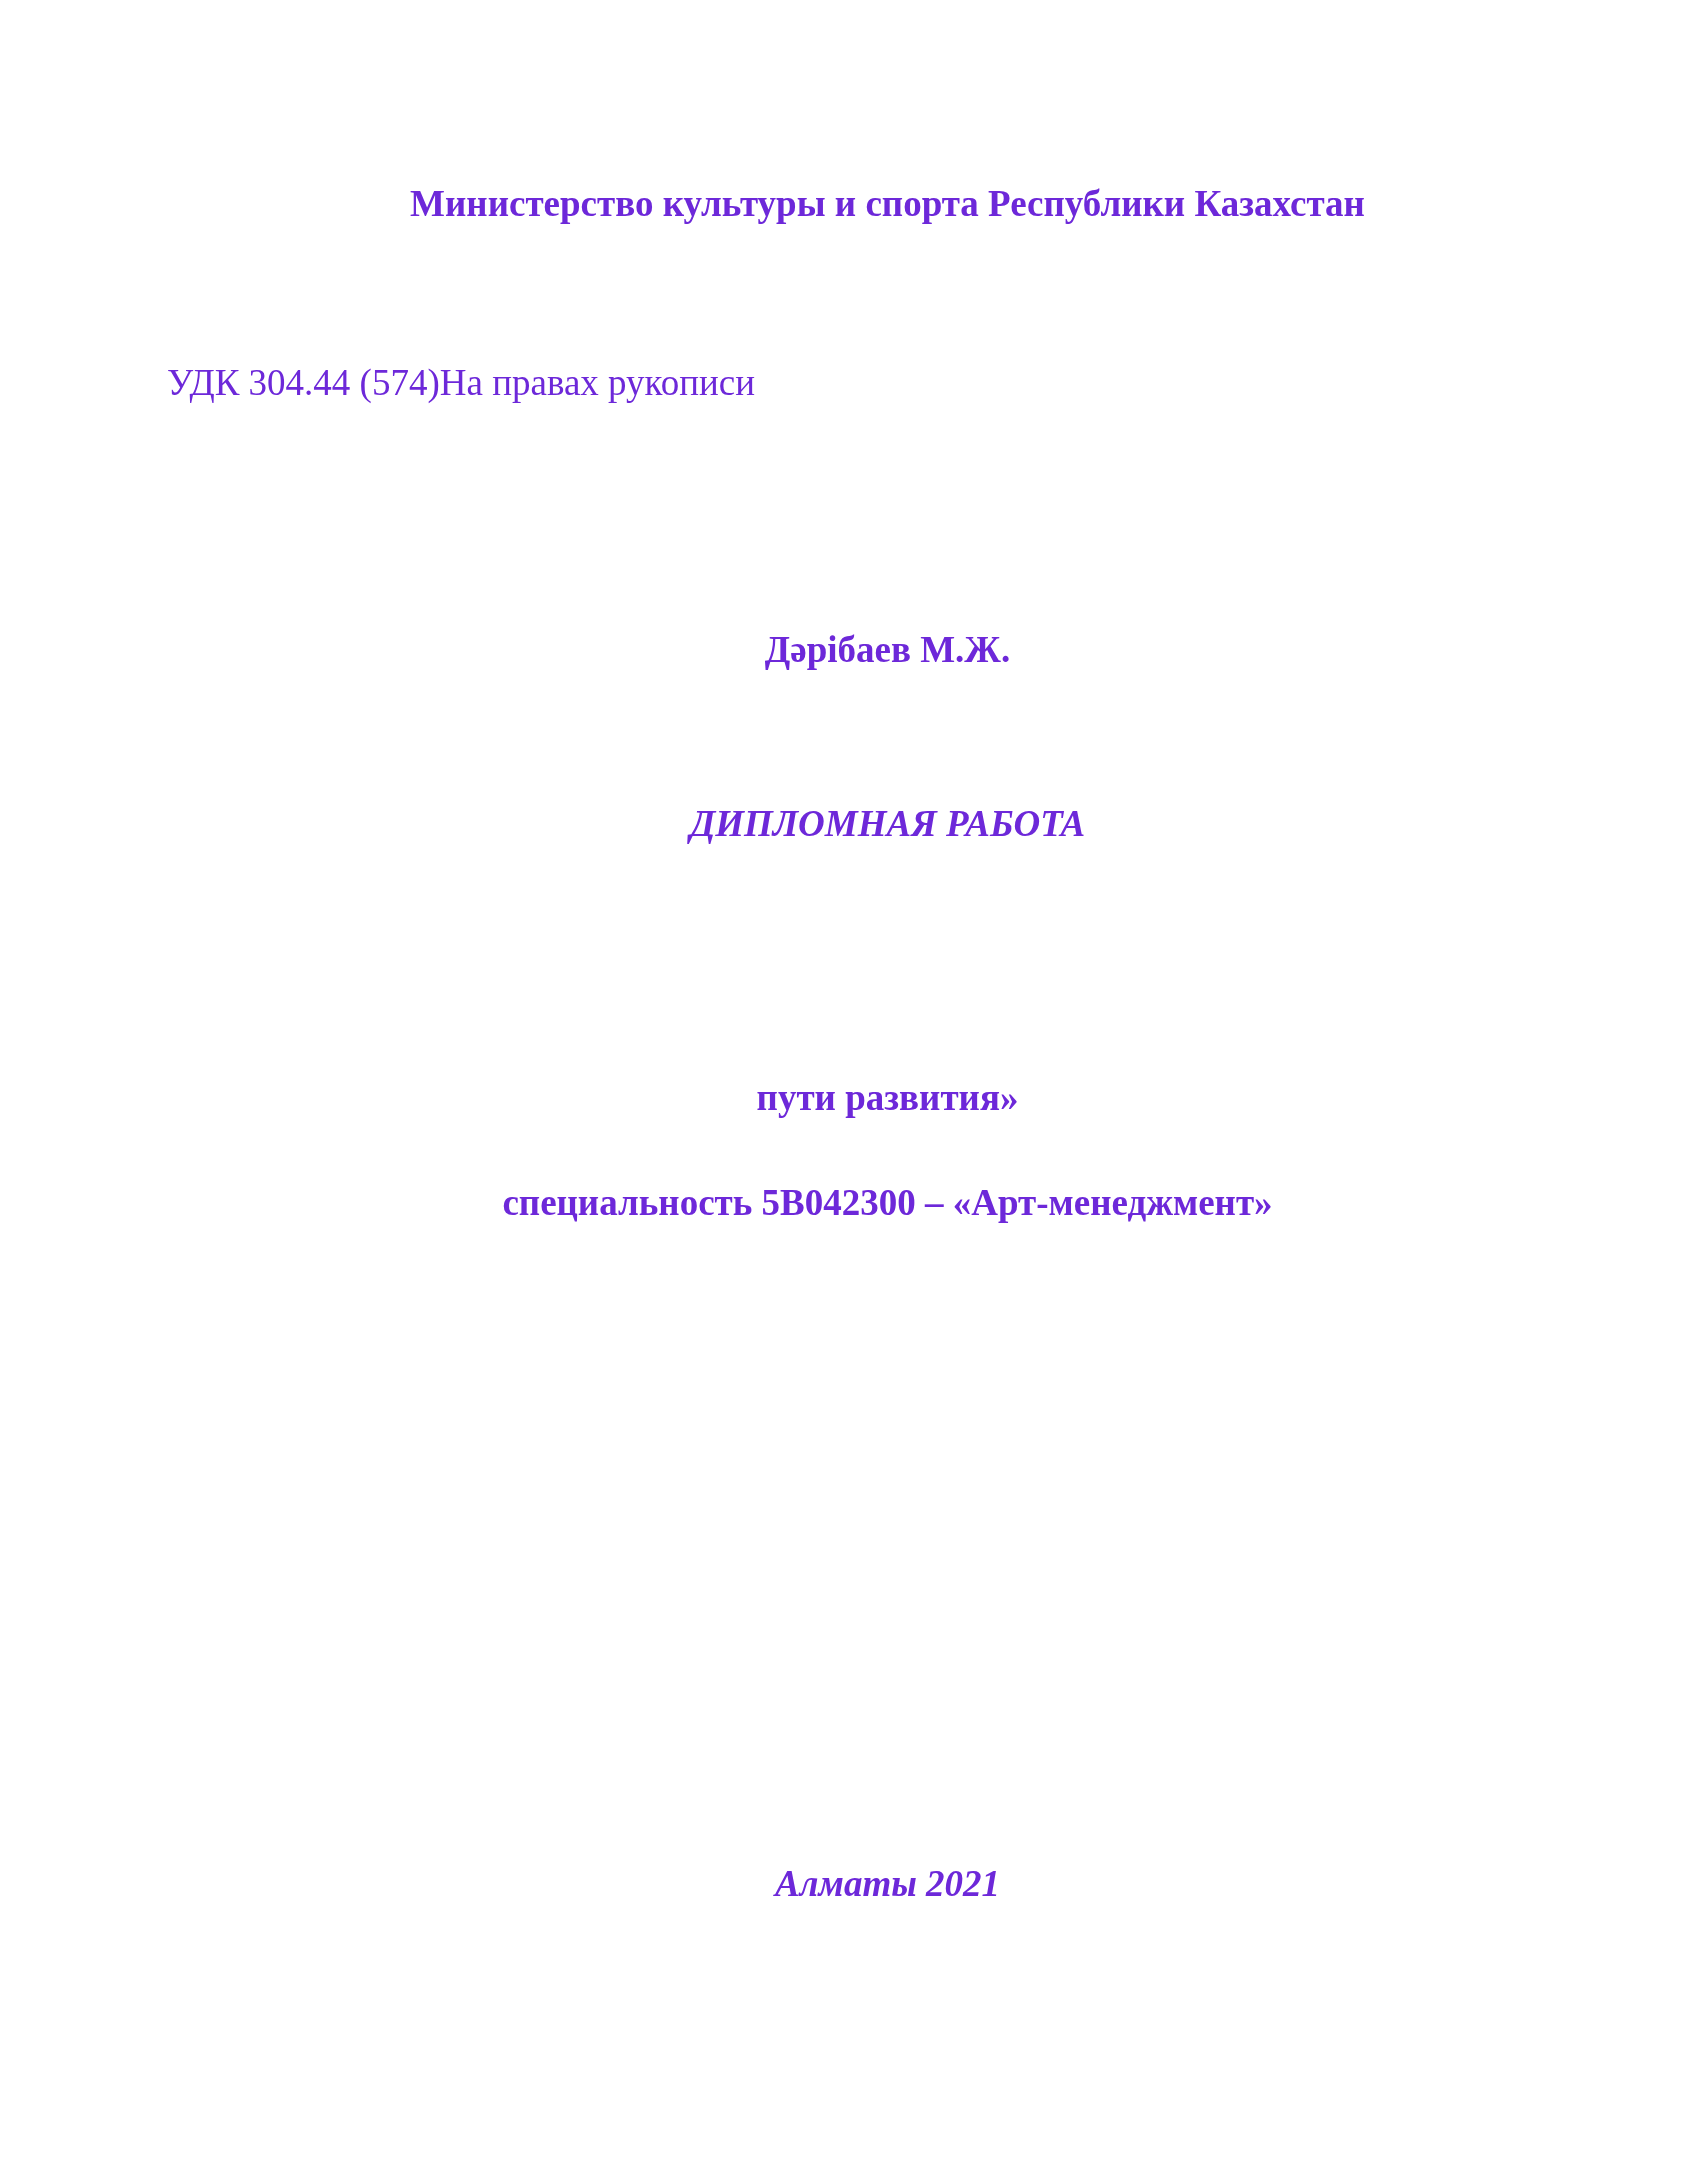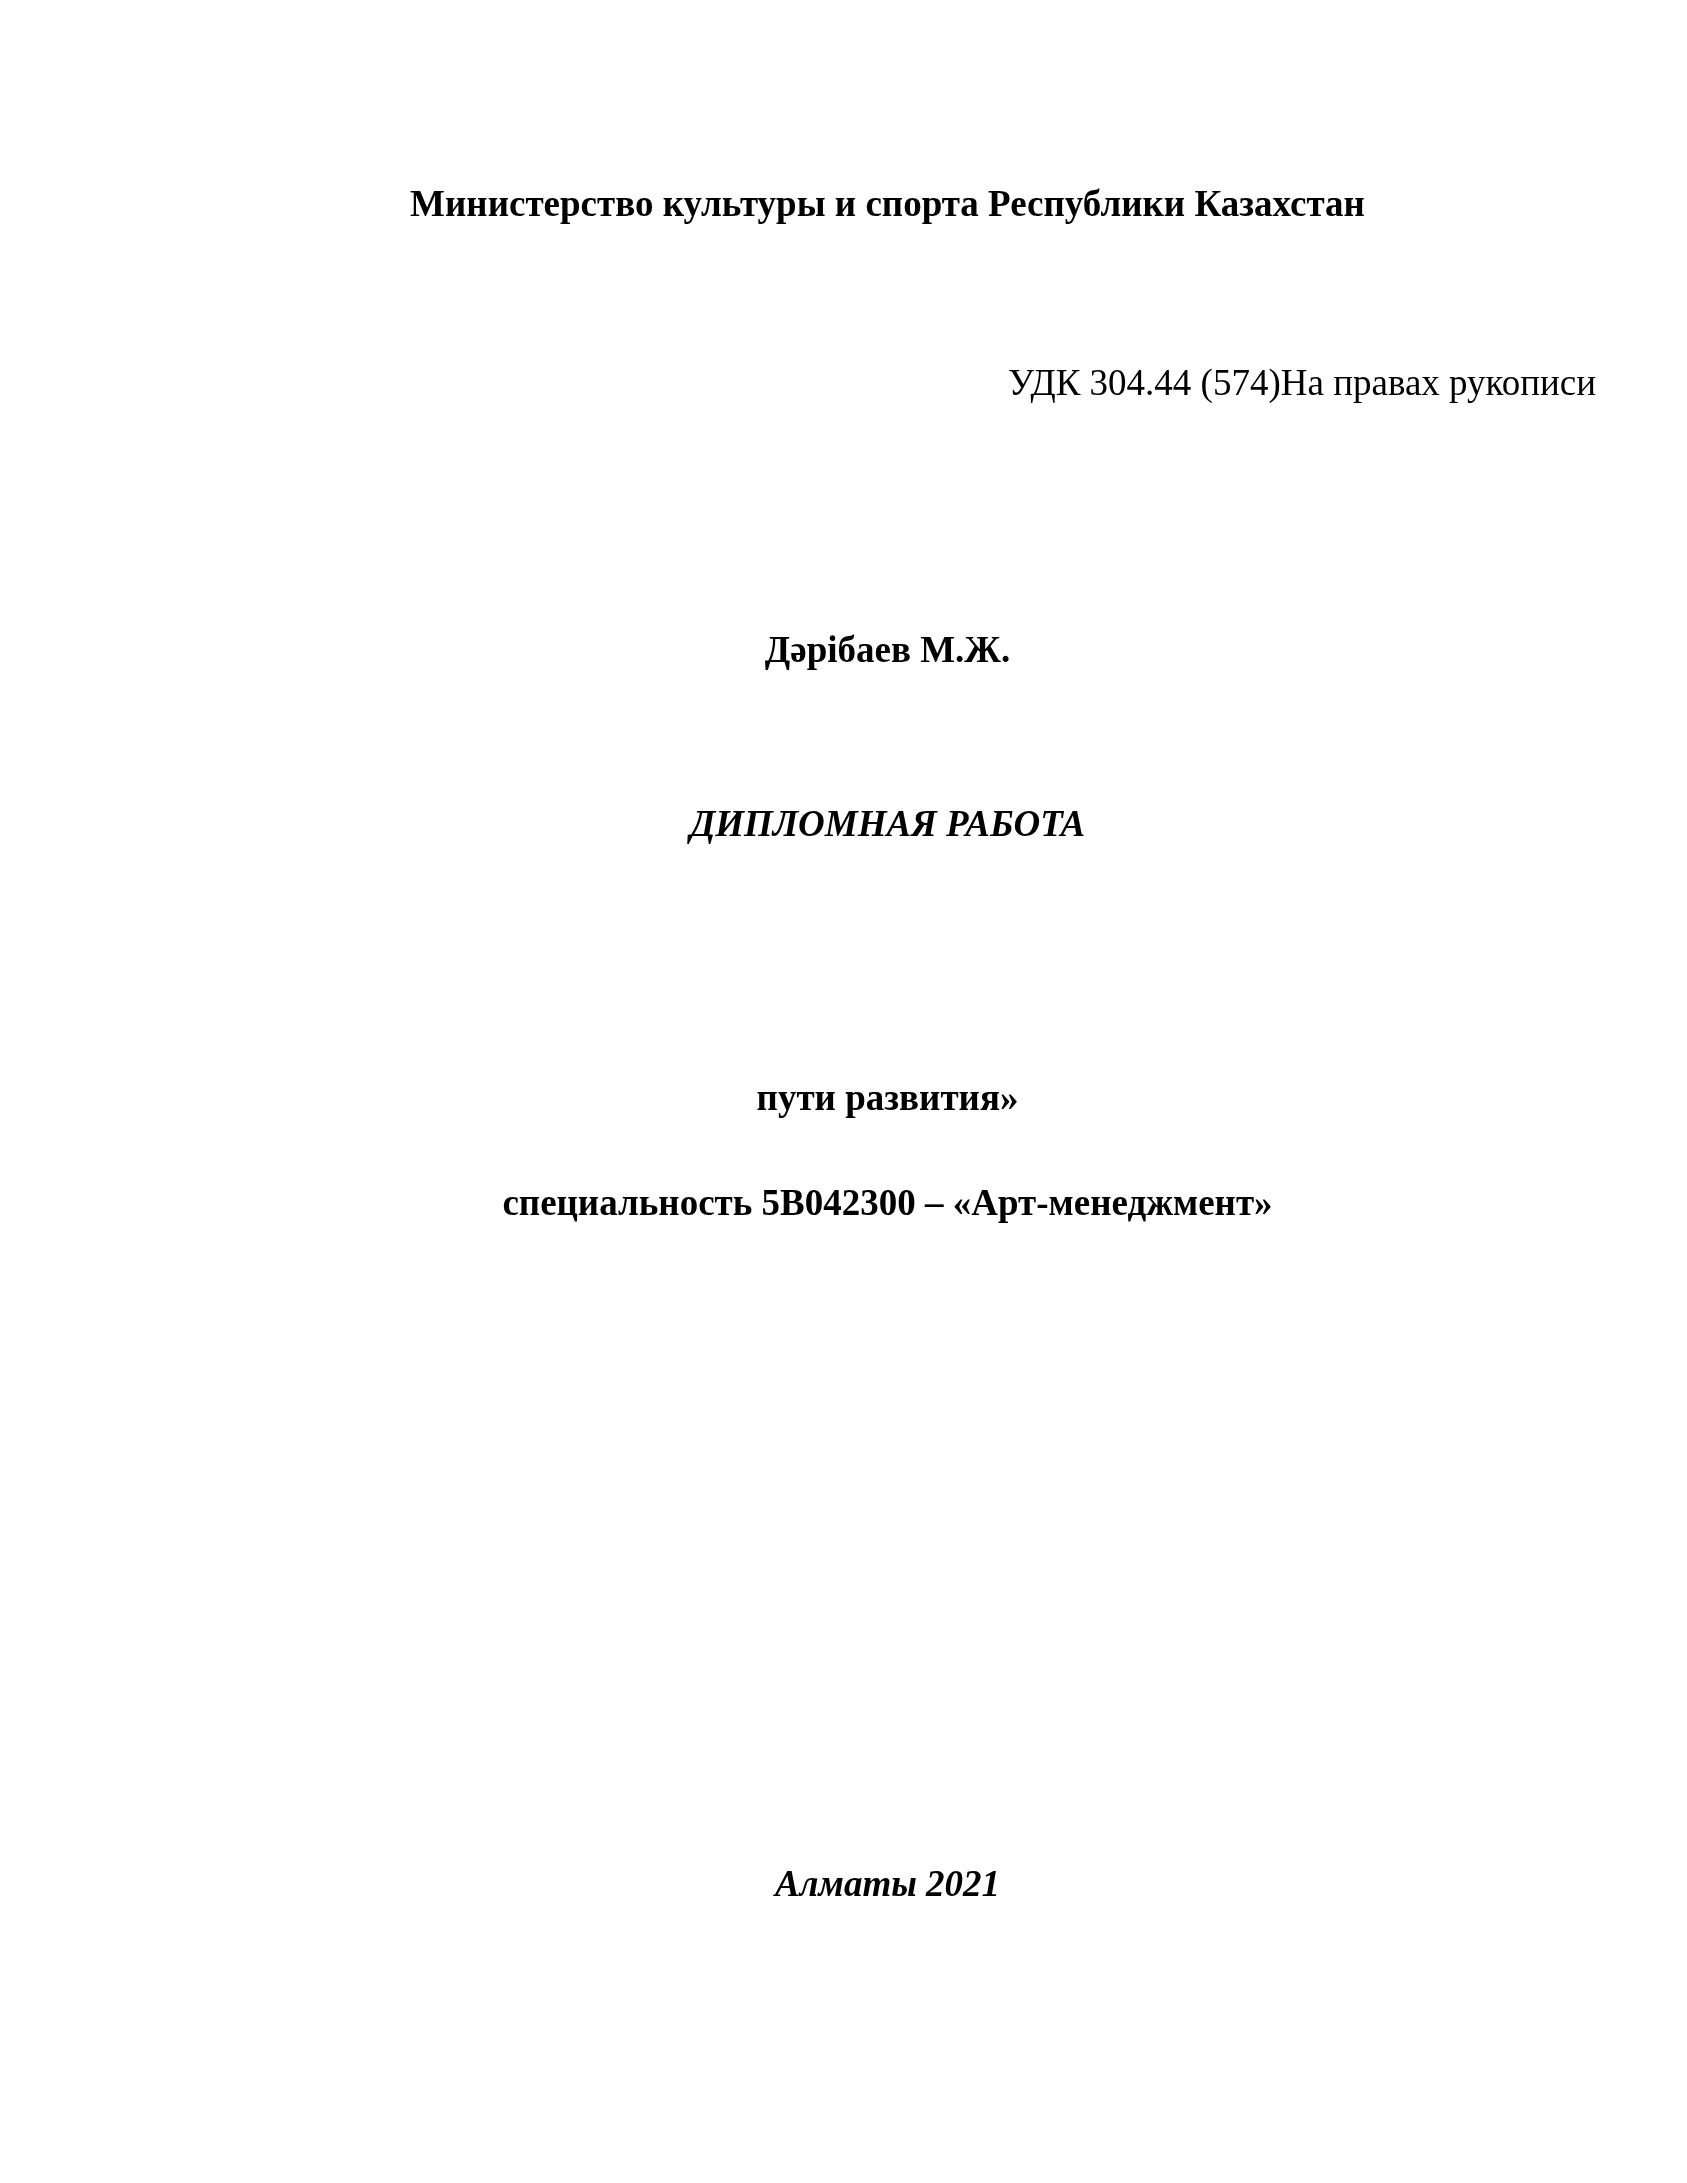--- a/index.html
+++ b/index.html
@@ -5,41 +5,41 @@
   html, body {
     margin: 0;
     padding: 0;
     background: #ffffff;
   }
   .page {
     position: relative;
     width: 1687px;
     height: 2183px;
     background: #ffffff;
-    color: #000000;
+    color: #6d28d9;
     font-family: "Liberation Serif", "DejaVu Serif", serif;
     font-size: 37px;
     overflow: hidden;
   }
   .doc-line {
     position: absolute;
     left: 171px;
     right: 83px;
     text-align: center;
     line-height: 46px;
     white-space: pre-line;
   }
   .bold { font-weight: bold; }
   .udk-row {
     position: absolute;
-    left: 174px;
+    left: 167px;
     right: 91px;
     top: 361px;
     display: flex;
-    justify-content: flex-end;
+    justify-content: flex-start;
     align-items: baseline;
     font-weight: normal;
   }
   .udk-left  { text-align: left; }
   .udk-right { text-align: right; }
   .title-block { line-height: 46px; }
 </style>
 </head>
 <body>
 

